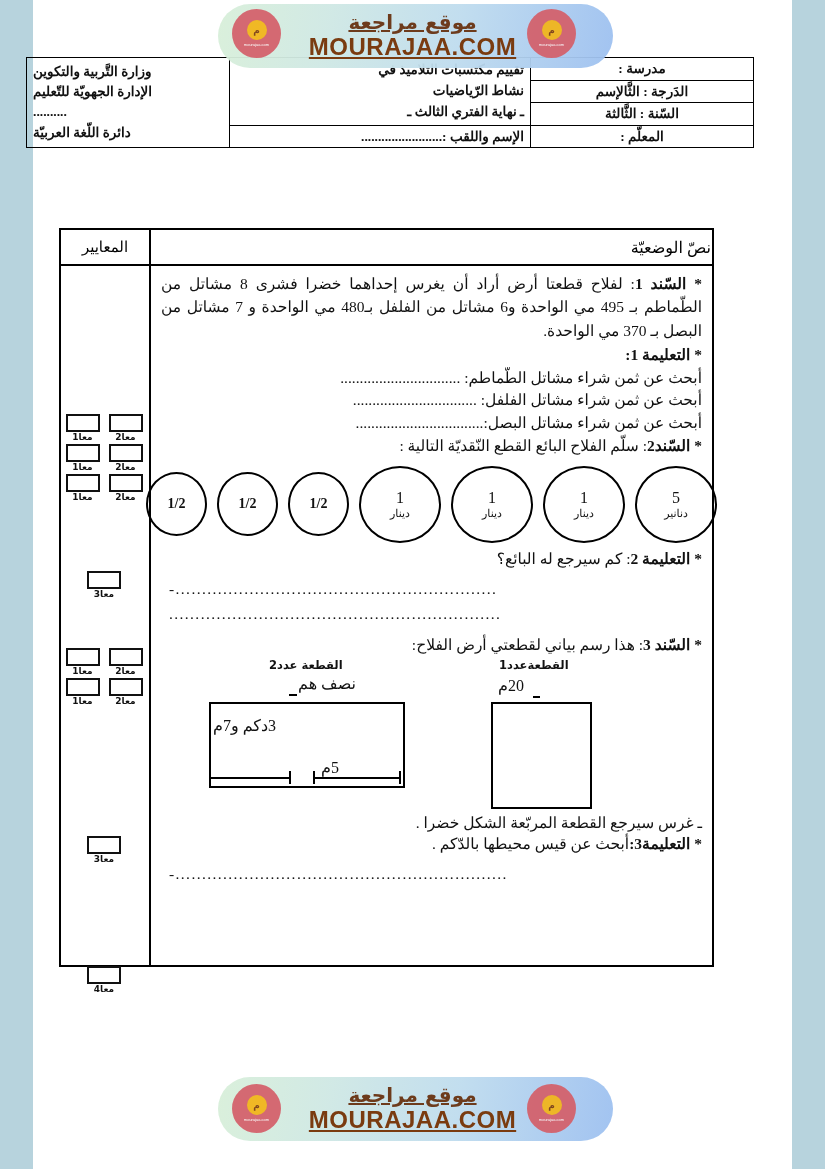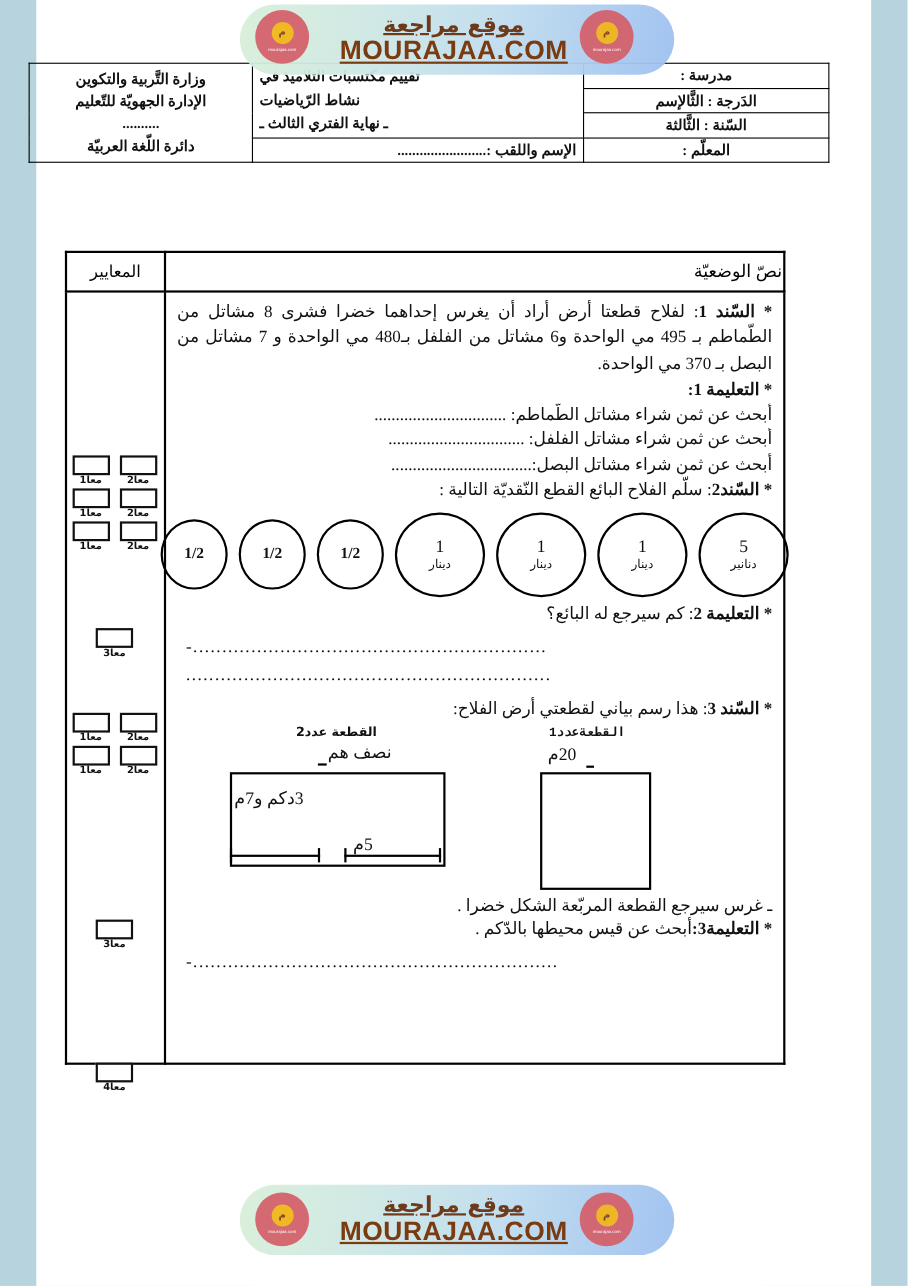--- a/index.html
+++ b/index.html
@@ -68,22 +68,22 @@
   
   .hdr-table{
     position:absolute;left:26px;top:57px;width:688px;
     border-collapse:collapse;table-layout:fixed;
   }
   .hdr-table td{
     border:1.6px solid #000;
     padding:2px 6px;vertical-align:middle;
     font-size:13.5px;font-weight:bold;color:#111;
   }
-  .c-right{width:190px;text-align:center;line-height:1.5;}
-  .c-mid{width:288px;text-align:left;line-height:1.55;}
+  .c-right{width:190px;text-align:left;line-height:1.5;}
+  .c-mid{width:288px;text-align:right;line-height:1.55;}
   .c-left{width:210px;text-align:center;}
   .nm-cell{text-align:right;font-size:13.5px;}
 
   
   .main-table{
     position:absolute;left:59px;top:228px;width:655px;
     border-collapse:collapse;table-layout:fixed;
   }
   .main-table th,.main-table td{border:2.2px solid #000;}
   .th-crit{width:86px;height:32px;font-size:15px;font-weight:normal;
@@ -140,21 +140,21 @@
   .coin-u{font-size:11px;color:#111;}
   .coin-f{font-size:14px;font-weight:bold;color:#111;
     font-family:"Liberation Serif",serif;direction:ltr;}
 
   
   .figs{position:relative;height:152px;margin-top:2px;}
   .fig-cap{
     position:absolute;font-size:11.5px;font-weight:bold;color:#111;
     font-family:"DejaVu Sans","Liberation Sans",sans-serif;white-space:nowrap;
   }
-  .cap1{left:338px;top:0;font-family:Liberation Mono, monospace;}
+  .cap1{left:338px;top:0;}
   .cap2{left:108px;top:0;}
   .dim-top{
     position:absolute;font-size:16px;color:#111;white-space:nowrap;
   }
   .dim20{left:337px;top:18px;}
   .dimhalf{left:137px;top:16px;font-size:16px;}
   .sq{
     position:absolute;left:330px;top:44px;width:97px;height:103px;
     border:2.6px solid #000;background:#fff;
   }

